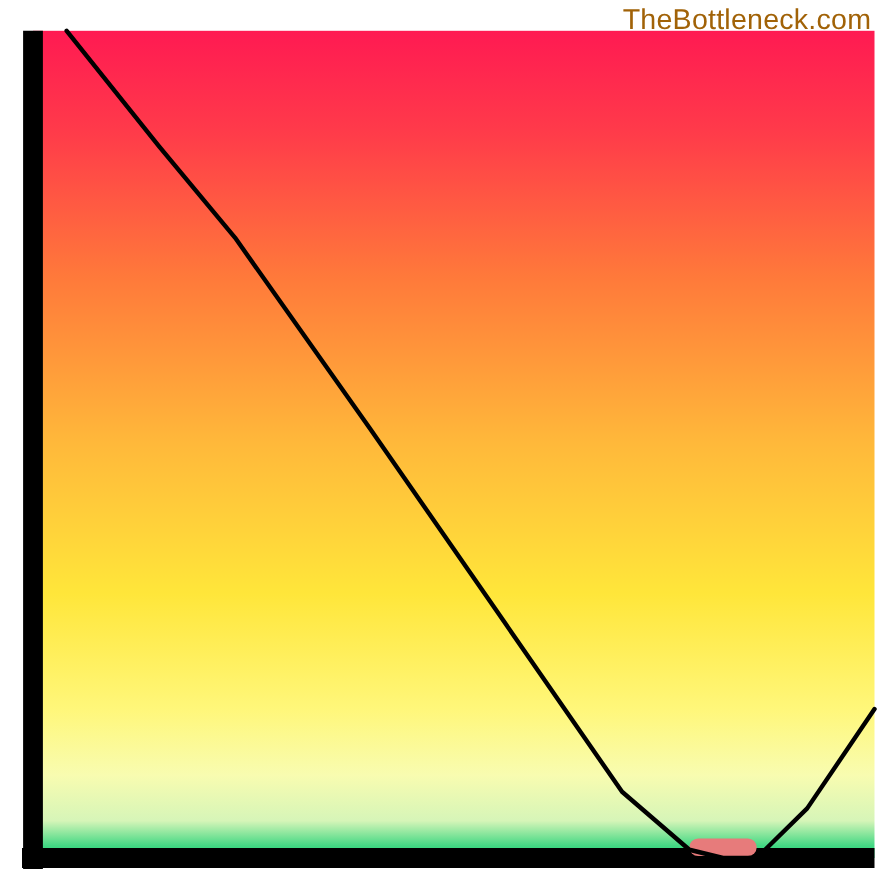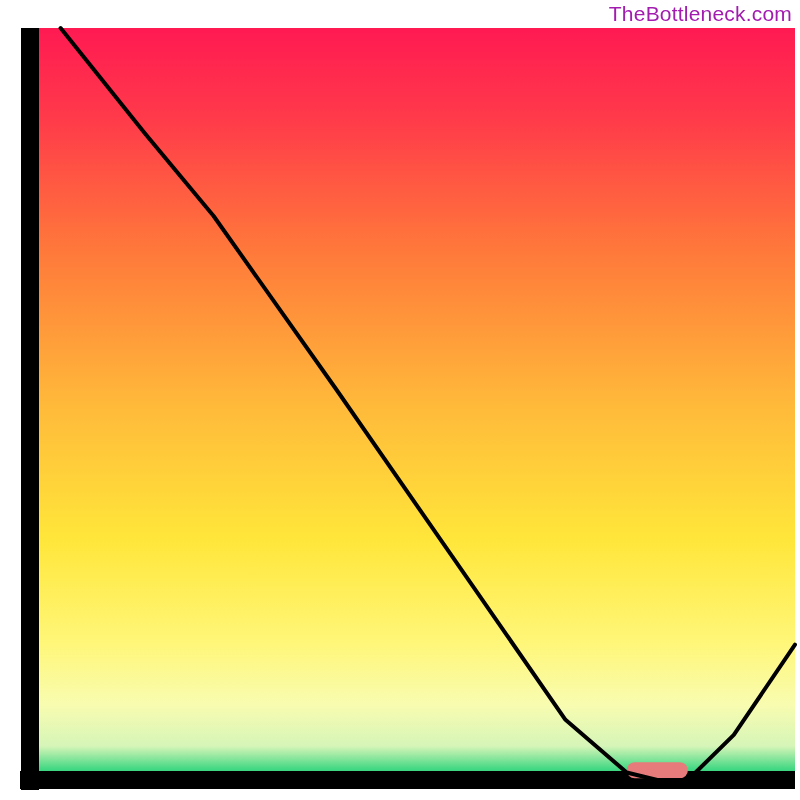--- a/index.html
+++ b/index.html
@@ -8,22 +8,22 @@
     background: #fff;
     width: 800px;
     height: 800px;
     position: relative;
     font-family: Arial, Helvetica, sans-serif;
   }
   .watermark {
     position: absolute;
     top: 2px;
     right: 8px;
-    color: #a21caf;
-    font-size: 21px;
+    color: #a16207;
+    font-size: 26px;
     font-weight: 400;
     letter-spacing: 0.2px;
     z-index: 10;
   }
   .chart-wrap {
     position: absolute;
     left: 0;
     top: 0;
     width: 800px;
     height: 800px;

